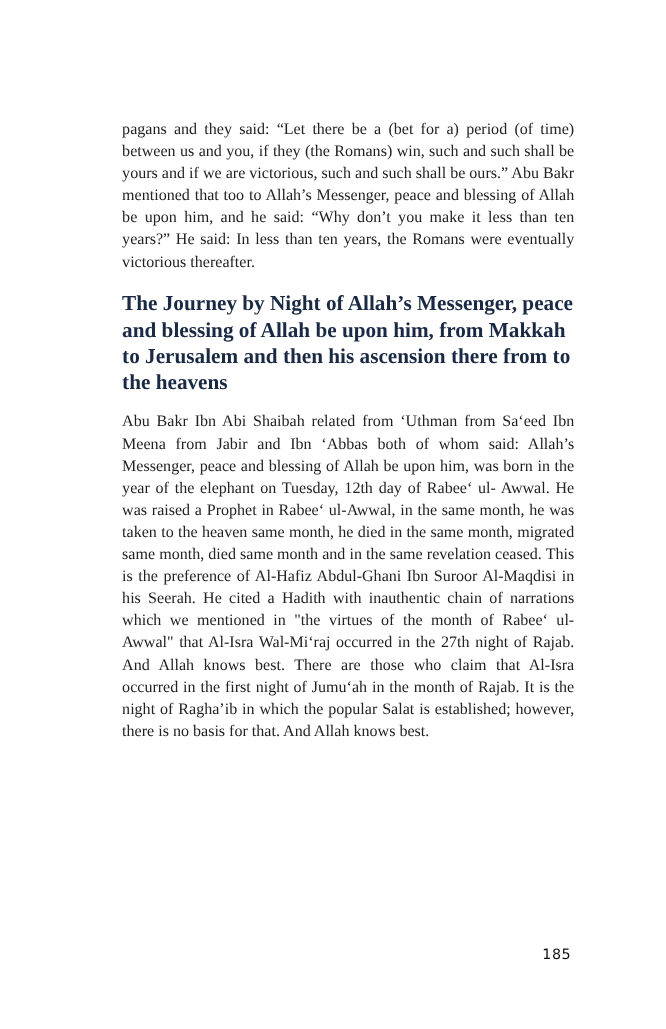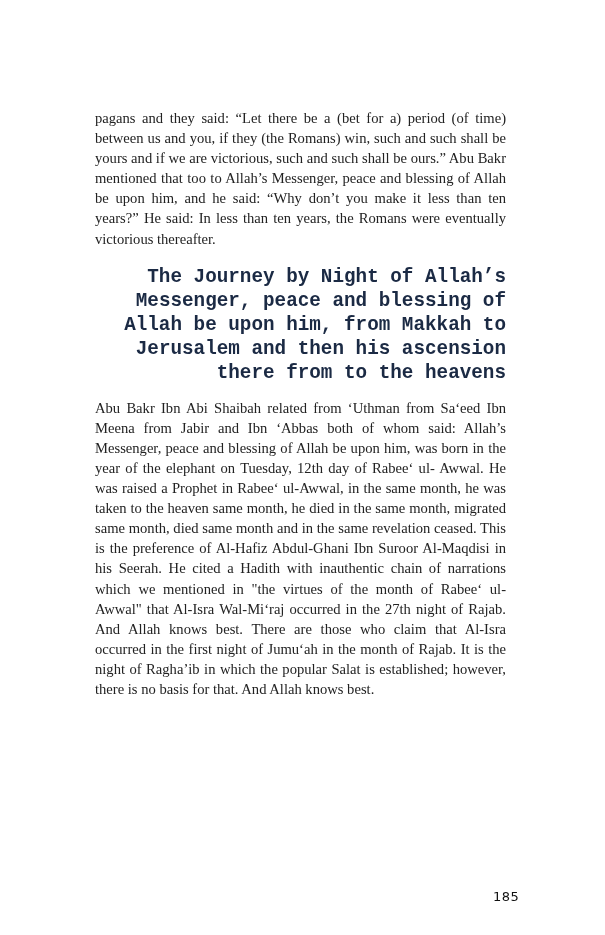--- a/index.html
+++ b/index.html
@@ -8,52 +8,51 @@
       background: #ffffff;
     }
     body {
       width: 605px;
       height: 935px;
       position: relative;
       overflow: hidden;
     }
     .page {
       position: absolute;
-      left: 95px;
+      left: 111px;
       top: 108px;
       width: 411px;
     }
     .para {
       font-family: "Liberation Serif", serif;
       font-size: 14.6px;
       line-height: 20.1px;
       color: #222222;
       text-align: justify;
       margin: 0;
     }
     .para + .heading { margin-top: 16px; }
     .heading {
-      font-family: Liberation Mono, monospace;
+      font-family: Liberation Serif, serif;
       font-weight: bold;
       font-size: 19.3px;
       line-height: 24.2px;
       color: #1b2a44;
       margin: 0 0 12px 0;
-      text-align: right;
+      text-align: left;
     }
     .para.gap { margin-top: 20px; }
     .page-number {
       position: absolute;
       left: 493px;
       top: 861px;
       font-family: "DejaVu Sans", sans-serif;
       font-size: 13px;
       color: #111111;
       letter-spacing: 0.5px;
-      margin-top: 28px;
     }
   </style>
 </head>
 <body>
 
 <div class="page">
   <p class="para">pagans and they said: “Let there be a (bet for a) period (of time) between us and you, if they (the Romans) win, such and such shall be yours and if we are victorious, such and such shall be ours.” Abu Bakr mentioned that too to Allah’s Messenger, peace and blessing of Allah be upon him, and he said: “Why don’t you make it less than ten years?” He said: In less than ten years, the Romans were eventually victorious thereafter.</p>
 
   <h2 class="heading">The Journey by Night of Allah’s Messenger, peace and blessing of Allah be upon him, from Makkah to Jerusalem and then his ascension there from to the heavens</h2>
 

